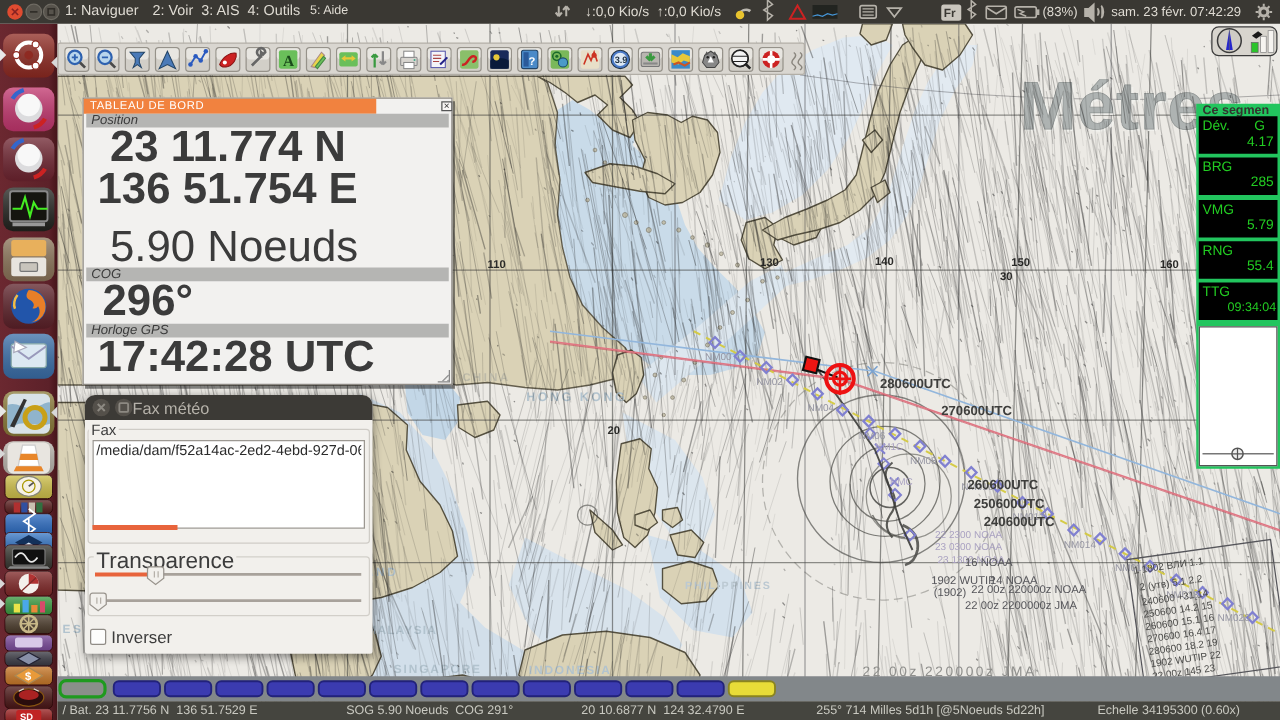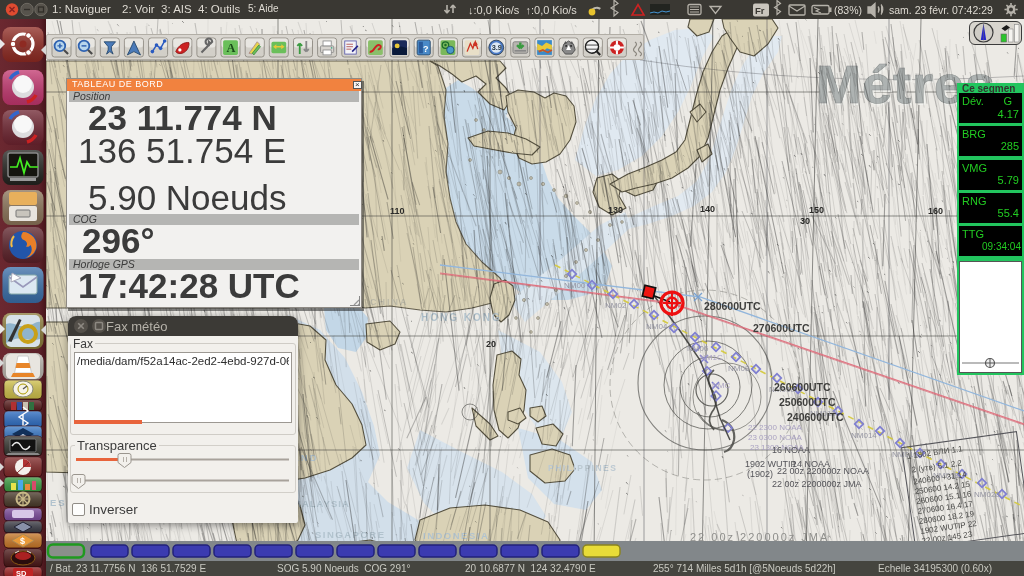--- a/index.html
+++ b/index.html
@@ -751,25 +751,25 @@
             <circle cx="11" cy="11" r="8.5" fill="#cc2222"></circle>
             <circle cx="11" cy="11" r="4" fill="#fff"></circle>
             <path d="M11 2.5v5M11 14.5v5M2.5 11h5M14.5 11h5" stroke="#fff" stroke-width="2.5"></path>
           </g>
         </g>
         <path d="M588 7q3 2 0 5t0 5t0 4M593 7q3 2 0 5t0 5t0 4" stroke="#8a867e" stroke-width="1.2" fill="none"></path>
       </svg>
 </div>
 
 <div class="abs" style="left:66px;top:78px;width:296px;height:230px;background:#f2f1ef;border:1px solid #8e8a84;box-shadow:2px 3px 0 rgba(40,40,40,0.55);color:#3b3b3b">
-  <div class="abs" style="left:0;top:0;width:294px;height:12px;background:#f1823f;color:#fff;font-size:9px;padding-left:5px;letter-spacing:0.5px">TABLEAU DE BORD</div>
+  <div class="abs" style="left:0;top:0;width:234px;height:12px;background:#f1823f;color:#fff;font-size:9px;padding-left:5px;letter-spacing:0.5px">TABLEAU DE BORD</div>
   <div class="abs" style="left:286px;top:1.5px;width:8.5px;height:8.5px;background:#f8f6f4;border:1px solid #555;font-size:8px;line-height:6.5px;text-align:center;color:#333">×</div>
   <div class="abs" style="left:2px;top:12px;width:290px;height:11px;background:#b5b5b3;font-style:italic;font-size:10.5px;padding-left:4px;line-height:11px">Position</div>
   <div class="abs" style="left:21px;top:19px;width:270px;font-size:35px;font-weight:bold;letter-spacing:0px">23 11.774 N</div>
-  <div class="abs" style="left:11px;top:52px;width:280px;font-size:35px;font-weight:normal">136 51.754 E</div>
+  <div class="abs" style="left:11px;top:52px;width:280px;font-size:35px;font-weight:bold">136 51.754 E</div>
   <div class="abs" style="left:21px;top:99px;width:270px;font-size:35px;font-weight:normal">5.90 Noeuds</div>
   <div class="abs" style="left:2px;top:135px;width:290px;height:11px;background:#b5b5b3;font-style:italic;font-size:10.5px;padding-left:4px;line-height:11px">COG</div>
   <div class="abs" style="left:15px;top:142px;width:270px;font-size:35px;font-weight:bold">296°</div>
   <div class="abs" style="left:2px;top:180px;width:290px;height:11px;background:#b5b5b3;font-style:italic;font-size:10.5px;padding-left:4px;line-height:11px">Horloge GPS</div>
   <div class="abs" style="left:11px;top:187px;width:280px;font-size:35px;font-weight:bold">17:42:28 UTC</div>
   <svg class="abs" style="right:1px;bottom:1px" width="10" height="10">
         <path d="M10 0V10H0" fill="none" stroke="#888" stroke-width="2"></path>
         <path d="M9 4l-5 5M9 8l-1 1" stroke="#999" stroke-width="1.2"></path>
       </svg>
 </div>
@@ -783,21 +783,21 @@
           <rect x="23.5" y="4.5" width="7" height="7" rx="1" fill="none" stroke="#8d8982" stroke-width="1.5"></rect>
     </svg>
     <span class="abs" style="left:38px;top:3px;color:#b5b1a9;font-weight:normal;font-size:13px">Fax météo</span>
   </div>
   <div class="abs" style="left:2px;top:27px;width:226px;height:92px;border:1px solid #cfccc6;border-radius:3px"></div>
   <span class="abs" style="left:3px;top:21px;font-size:12px;color:#3c3c3c;background:#f2f0ec;padding:0 2px">Fax</span>
   <div class="abs" style="left:6px;top:36px;width:218px;height:71px;background:#fff;border:1px solid #9c9892"></div>
   <span class="abs" style="left:9px;top:39px;font-size:11.5px;color:#2c2c2c;white-space:nowrap;width:212px;overflow:hidden;display:inline-block">/media/dam/f52a14ac-2ed2-4ebd-927d-06</span>
   <div class="abs" style="left:6px;top:104px;width:68px;height:3.5px;background:#e8643c"></div>
   <div class="abs" style="left:2px;top:129px;width:226px;height:48px;border:1px solid #d2cfc9;border-radius:3px"></div>
-  <span class="abs" style="left:7px;top:122px;font-size:13px;color:#3c3c3c;background:#f2f0ec;padding:0 2px">Transparence</span>
+  <span class="abs" style="left:7px;top:122px;font-size:18px;color:#3c3c3c;background:#f2f0ec;padding:0 2px">Transparence</span>
   <svg class="abs" style="left:0;top:129px" width="230" height="48">
     <line x1="8" y1="14.5" x2="221" y2="14.5" stroke="#a8a29b" stroke-width="2.2"></line>
     <line x1="8" y1="14.5" x2="58" y2="14.5" stroke="#e8643c" stroke-width="3.2"></line>
     <path d="M52 8.5h9a2 2 0 0 1 2 2v7l-6.5 5-6.5-5v-7a2 2 0 0 1 2-2z" fill="#f2f0ec" stroke="#9a958e" stroke-width="1"></path>
     <path d="M55.5 12v5M58.5 12v5" stroke="#b5b0a9" stroke-width="1"></path>
     <line x1="8" y1="35.5" x2="221" y2="35.5" stroke="#a8a29b" stroke-width="2.2"></line>
     <path d="M6 29.5h9a2 2 0 0 1 2 2v7l-6.5 5-6.5-5v-7a2 2 0 0 1 2-2z" fill="#f2f0ec" stroke="#9a958e" stroke-width="1"></path>
     <path d="M9.5 33v5M12.5 33v5" stroke="#b5b0a9" stroke-width="1"></path>
   </svg>
   <div class="abs" style="left:4px;top:187px;width:13px;height:13px;background:#fdfdfc;border:1px solid #908c86;border-radius:2px"></div>

